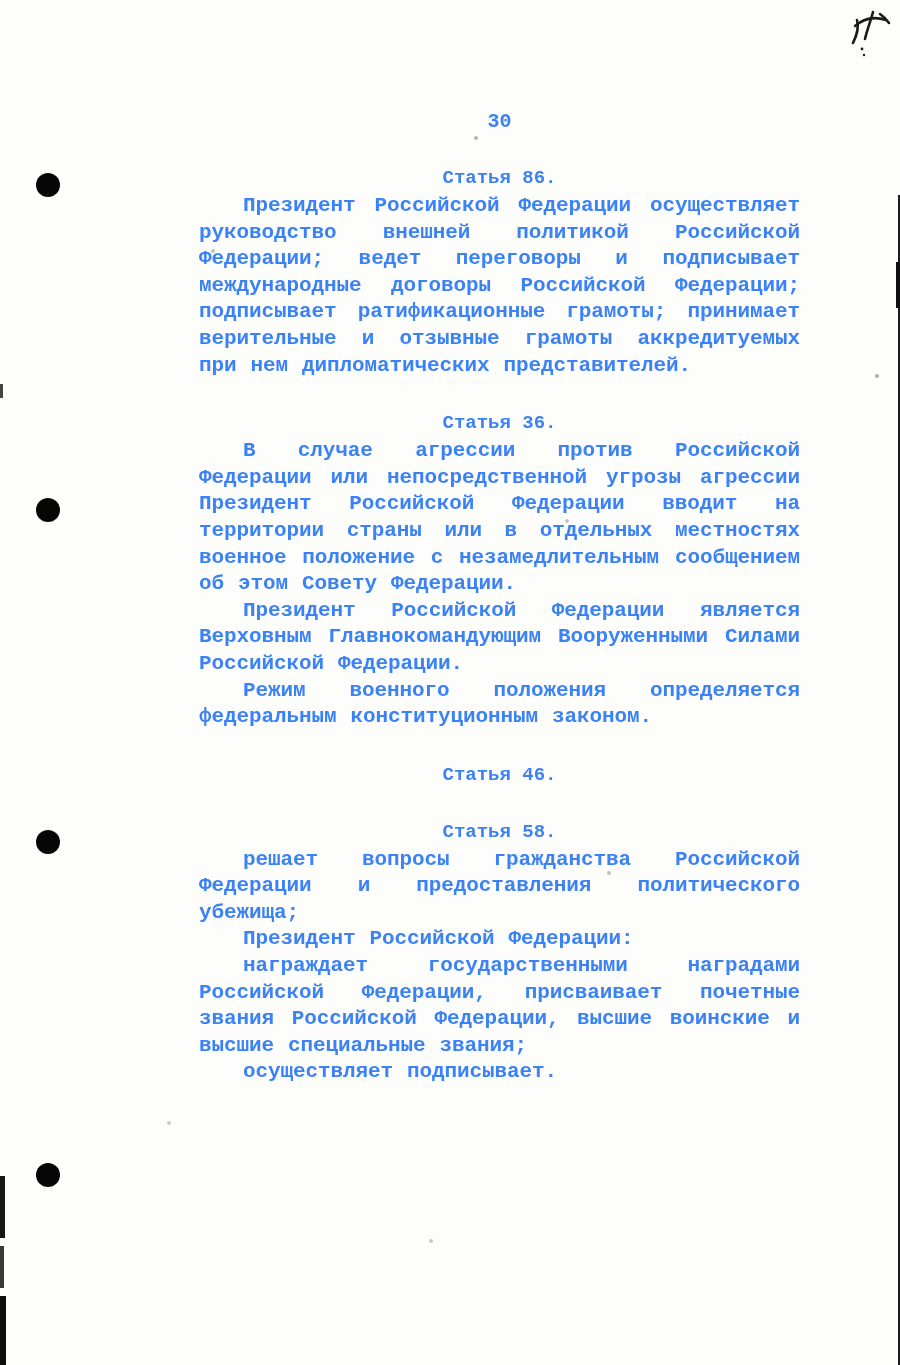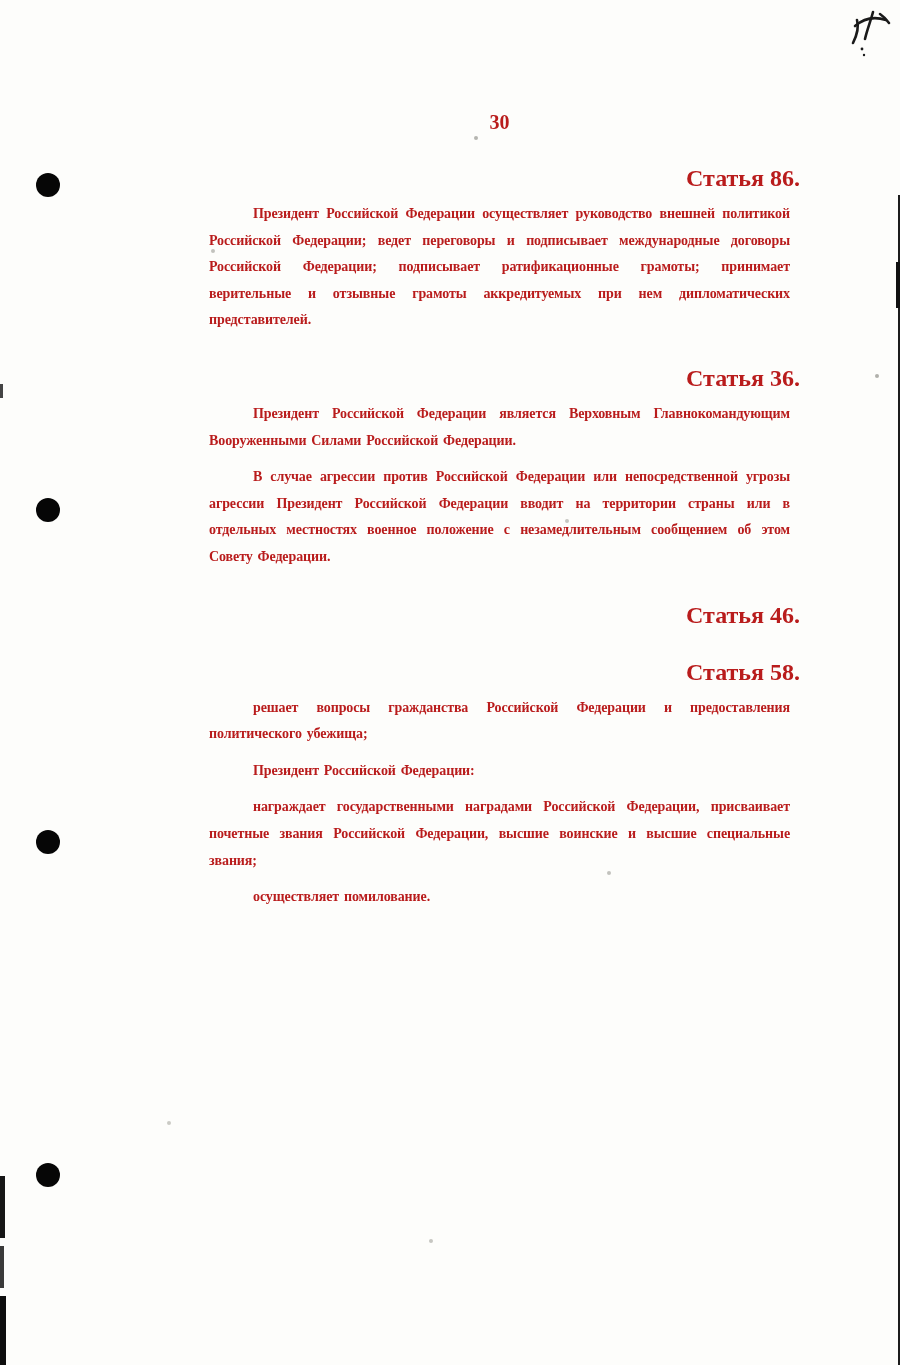--- a/index.html
+++ b/index.html
@@ -2,22 +2,22 @@
 <html><head>
 <meta charset="utf-8">
 <style>
   html,body{margin:0;padding:0;background:#888;}
   .sheet{
     position:relative;
     width:900px;height:1365px;
     margin:0 auto;
     background:#fdfdfb;
     overflow:hidden;
-    font-family:Liberation Serif, serif;
-    color:#b91c1c;
+    font-family:Liberation Mono, monospace;
+    color:#3b82f6;
   }
   
   .hole{
     position:absolute;left:36px;width:24px;height:24px;
     border-radius:50%;background:#060606;
   }
   .hole1{top:173px;}
   .hole2{top:498px;}
   .hole3{top:830px;}
   .hole4{top:1163px;}
@@ -57,28 +57,28 @@
   
   .content{
     position:absolute;left:199px;top:110px;width:601px;
   }
   .pagenum{
     text-align:center;font-weight:700;font-size:20px;line-height:24px;
   }
   .article{margin:0;}
   .article h2{
     margin:31px 0 2px 0;
-    text-align:right;
-    font-size:24px;font-weight:700;line-height:26px;
+    text-align:center;
+    font-size:19px;font-weight:700;line-height:26px;
   }
   .article p{
-    margin:10px;
+    margin:0;
     text-align:justify;
     text-indent:44px;
-    font-size:14px;
+    font-size:21px;
     font-weight:700;
     line-height:26.6px;
     word-spacing:1.5px;
     letter-spacing:-0.1px;
   }
 </style>
 </head>
 <body>
 
 <div class="sheet">
@@ -109,30 +109,31 @@
 
     <div class="pagenum">30</div>
 
     <section class="article">
       <h2>Статья 86.</h2>
       <p>Президент Российской Федерации осуществляет руководство внешней политикой Российской Федерации; ведет переговоры и подписывает международные договоры Российской Федерации; подписывает ратификационные грамоты; принимает верительные и отзывные грамоты аккредитуемых при нем дипломатических представителей.</p>
     </section>
 
     <section class="article">
       <h2>Статья 36.</h2>
+      <p>В случае агрессии против Российской Федерации или непосредственной угрозы агрессии Президент Российской Федерации вводит на территории страны или в отдельных местностях военное положение с незамедлительным сообщением об этом Совету Федерации.</p>
       <p>Президент Российской Федерации является Верховным Главнокомандующим Вооруженными Силами Российской Федерации.</p>
-      <p>В случае агрессии против Российской Федерации или непосредственной угрозы агрессии Президент Российской Федерации вводит на территории страны или в отдельных местностях военное положение с незамедлительным сообщением об этом Совету Федерации.</p>
+      <p>Режим военного положения определяется федеральным конституционным законом.</p>
     </section>
 
     <section class="article">
       <h2>Статья 46.</h2>
     </section>
 
     <section class="article">
       <h2>Статья 58.</h2>
       <p>решает вопросы гражданства Российской Федерации и предоставления политического убежища;</p>
       <p>Президент Российской Федерации:</p>
       <p>награждает государственными наградами Российской Федерации, присваивает почетные звания Российской Федерации, высшие воинские и высшие специальные звания;</p>
-      <p>осуществляет помилование.</p>
+      <p>осуществляет подписывает.</p>
     </section>
 
   </div>
 </div>
 
 </body></html>

